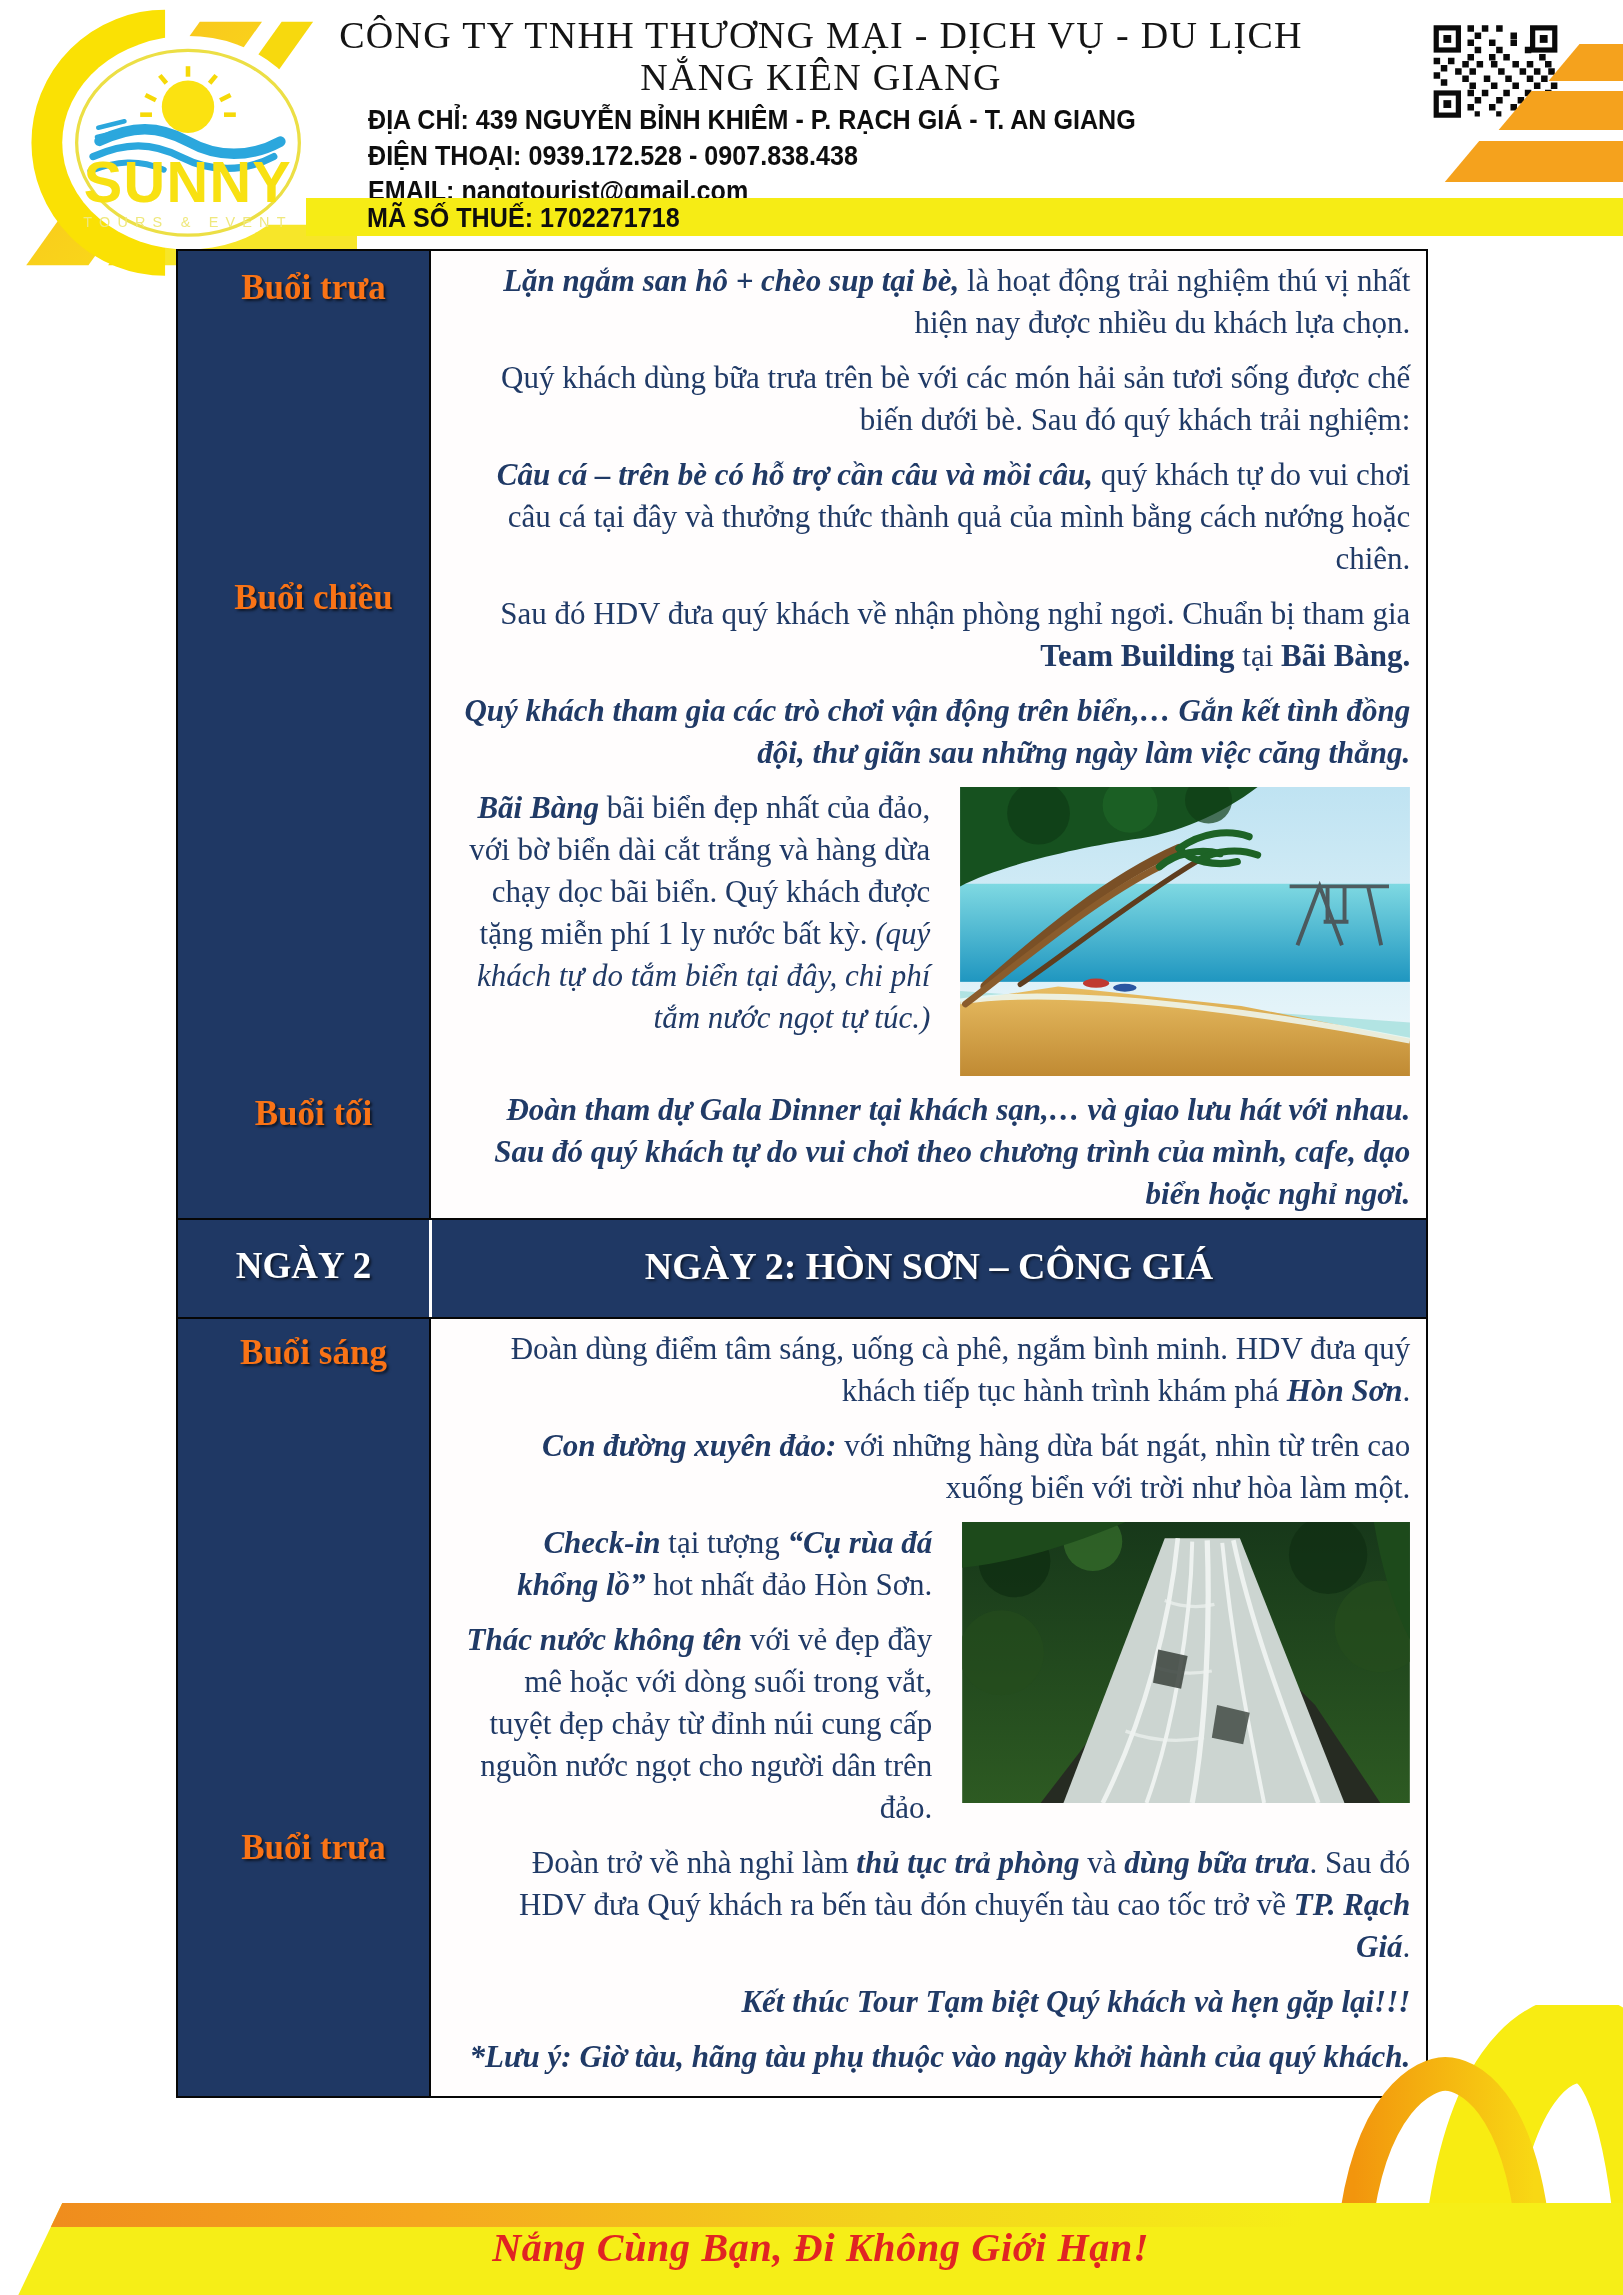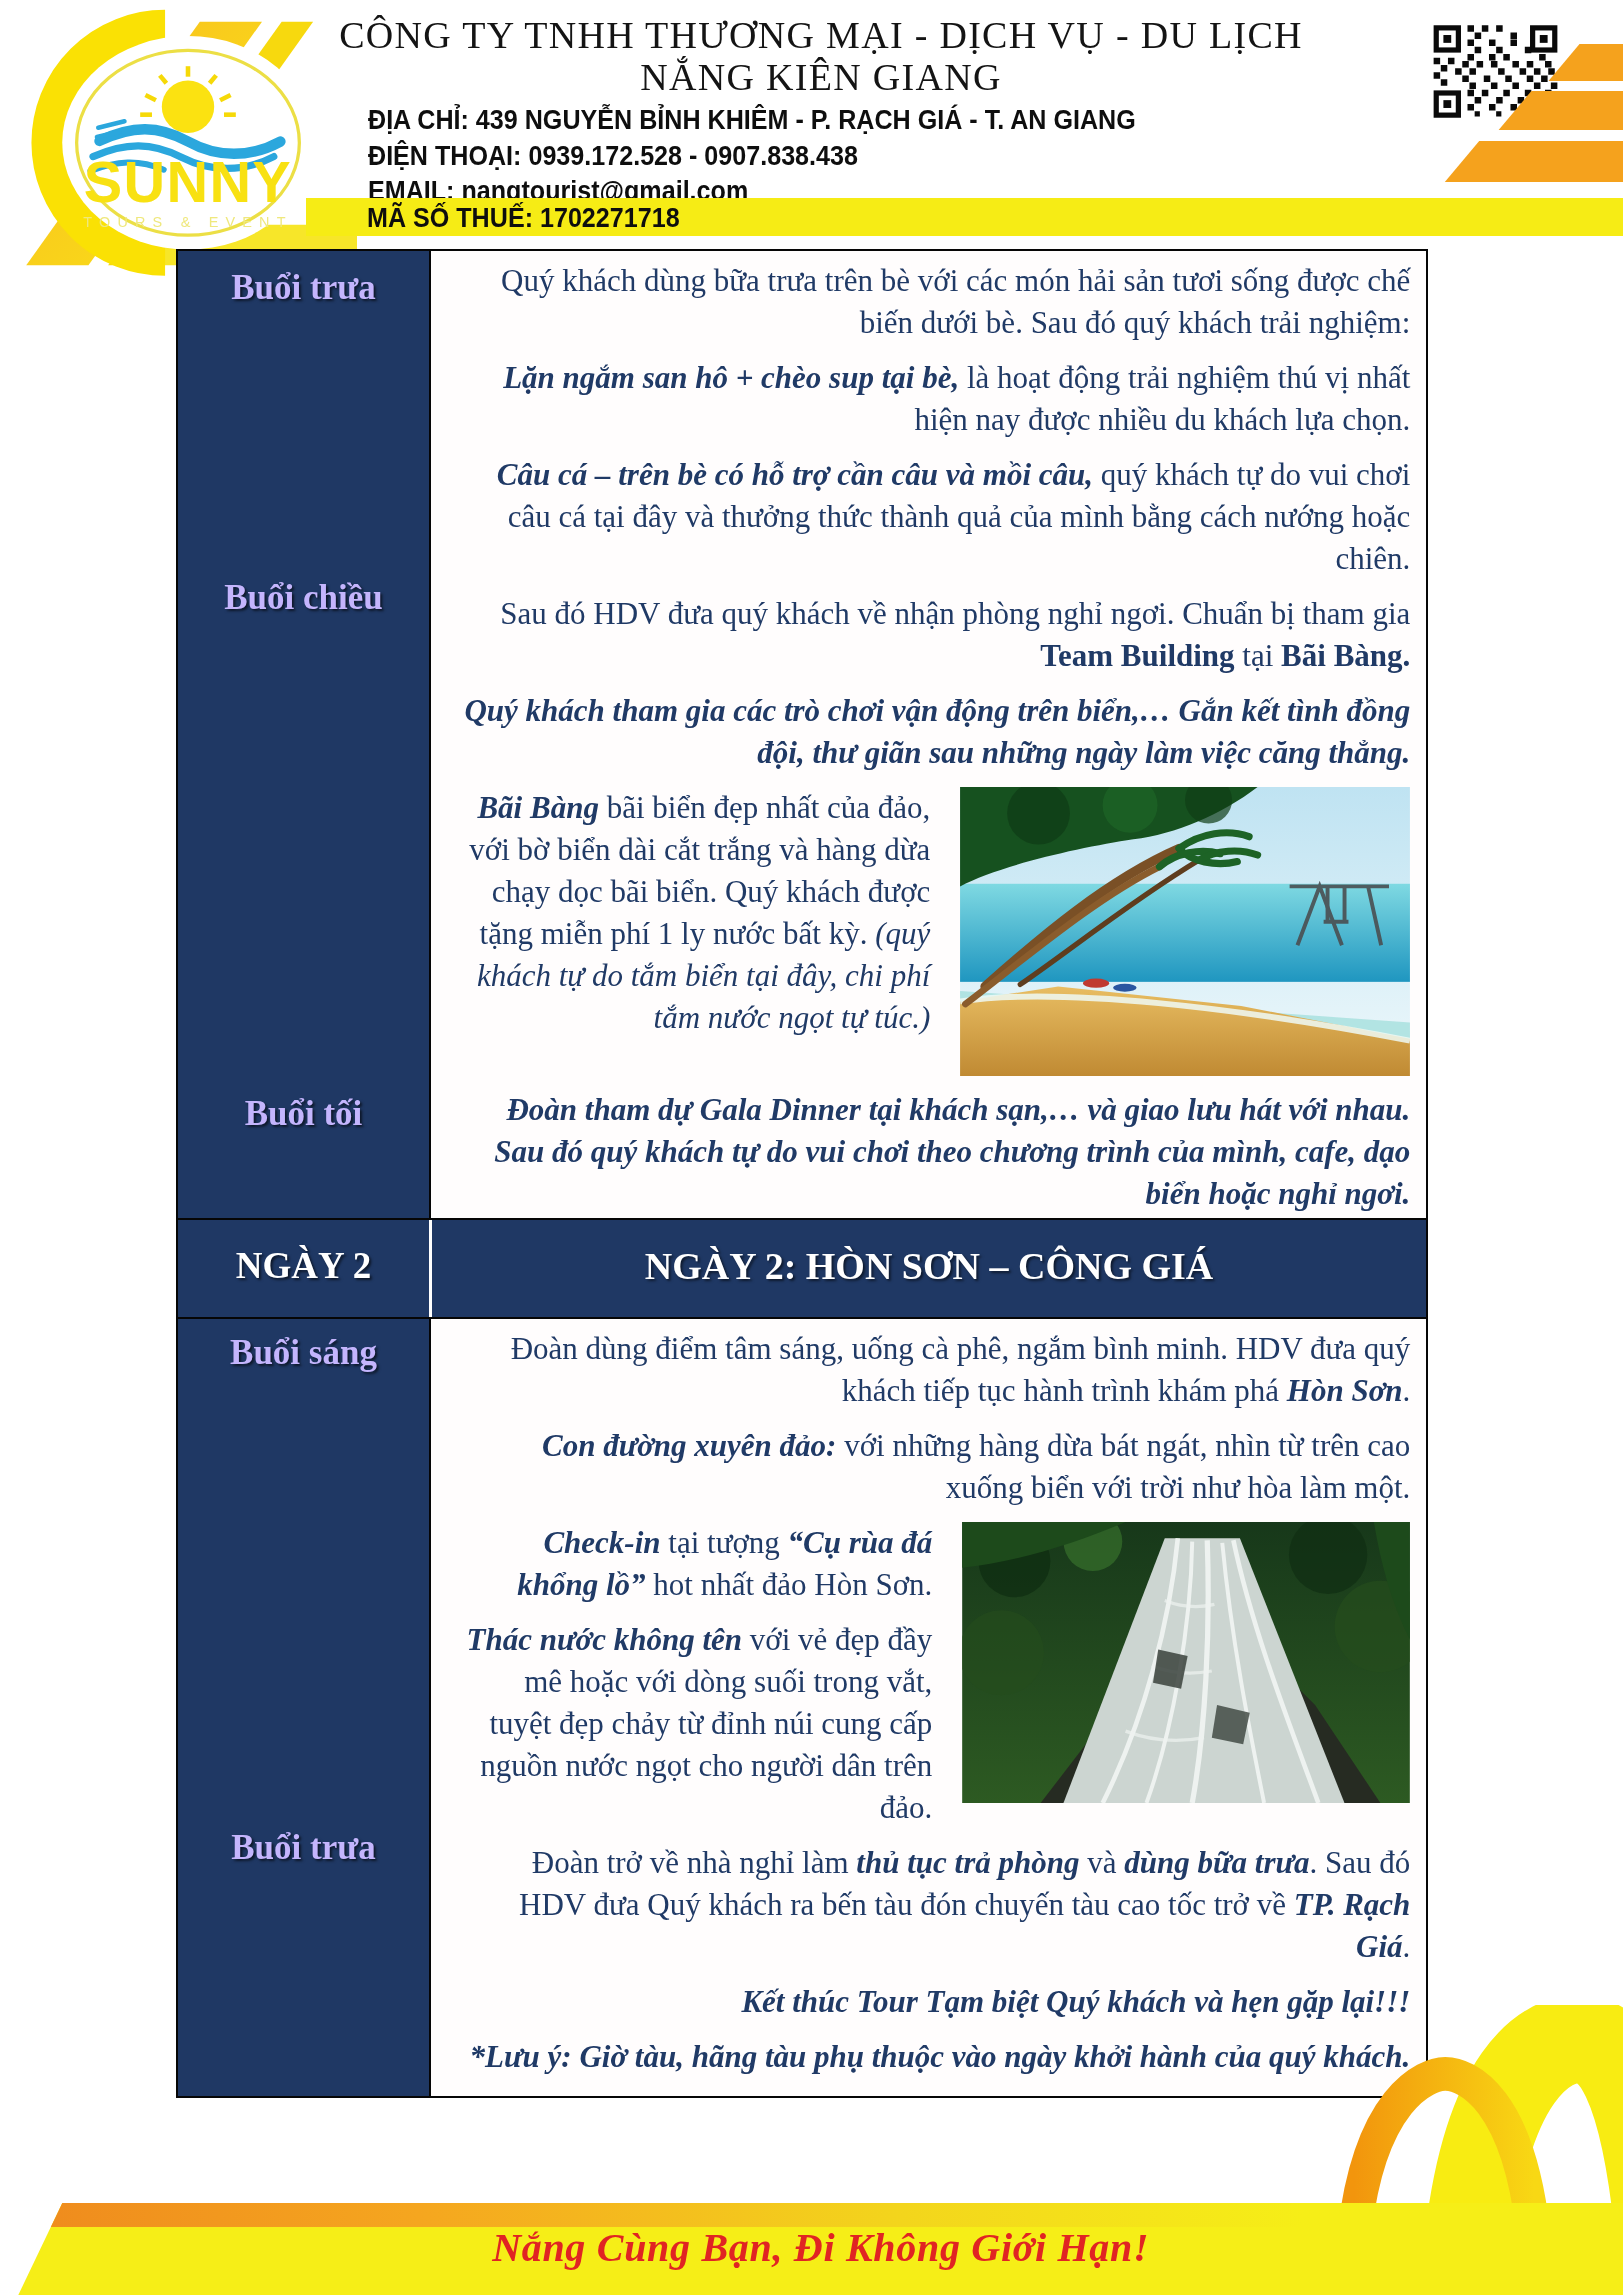--- a/index.html
+++ b/index.html
@@ -26,21 +26,21 @@
   .stripe{position:absolute;right:-39px;background:#f5a21d;transform:skewX(-40deg);}
   .stripe.s1{top:7.9px;height:37px;width:98px;}
   .stripe.s2{top:55px;height:39px;width:147px;}
   .stripe.s3{top:105px;height:41px;width:200px;}
 
   
   .doc-table{position:absolute;left:176px;top:249px;width:1252px;border:2.6px solid #060606;
              box-sizing:border-box;background:#fffdfd;}
   .sec{display:flex;position:relative;}
   .label-col{flex:0 0 251px;background:#1f3864;border-right:2.6px solid #060606;position:relative;}
-  .cell-label{position:absolute;left:0;width:100%;text-align:center;color:#c4b5fd;font-weight:700;
+  .cell-label{position:absolute;left:10px;width:100%;text-align:center;color:#f97316;font-weight:700;
               font-size:35px;text-shadow:2px 2px 2.6px rgba(0,0,0,.6);}
   .content-col{flex:1;padding:9.2px 15.7px 5.2px 30px;font-size:31px;line-height:42px;text-align:justify;
                color:#203a66;box-sizing:border-box;overflow:hidden;}
   .content-col p{margin:0 0 13px 0;text-align:right;}
   .sec1{height:967px;}
   .sec2{height:97px;border-top:2.6px solid #060606;border-bottom:2.6px solid #060606;}
   .sec2 .label-col{border-right:3.9px solid #ffffff;}
   .band-label{width:100%;text-align:center;color:#fff;font-weight:700;font-size:37px;line-height:92px;
               text-shadow:2px 2px 2.6px rgba(0,0,0,.6);}
   .band-title-cell{flex:1;background:#1f3864;text-align:center;}
@@ -163,22 +163,22 @@
 
   <div class="doc-table">
 
     <div class="sec sec1">
       <div class="label-col">
         <div class="cell-label" style="top:17px">Buổi trưa</div>
         <div class="cell-label" style="top:327px">Buổi chiều</div>
         <div class="cell-label" style="top:843px">Buổi tối</div>
       </div>
       <div class="content-col">
+        <p><span class="bi">Lặn ngắm san hô + chèo sup tại bè,</span><span> là hoạt động trải nghiệm thú vị nhất hiện nay được nhiều du khách lựa chọn.</span></p>
         <p><span>Quý khách dùng bữa trưa trên bè với các món hải sản tươi sống được chế biến dưới bè. Sau đó quý khách trải nghiệm:</span></p>
-        <p><span class="bi">Lặn ngắm san hô + chèo sup tại bè,</span><span> là hoạt động trải nghiệm thú vị nhất hiện nay được nhiều du khách lựa chọn.</span></p>
         <p><span class="bi">Câu cá – trên bè có hỗ trợ cần câu và mồi câu,</span><span> quý khách tự do vui chơi câu cá tại đây và thưởng thức thành quả của mình bằng cách nướng hoặc chiên.</span></p>
         <p><span>Sau đó HDV đưa quý khách về nhận phòng nghỉ ngơi. Chuẩn bị tham gia </span><span class="b">Team Building</span><span> tại </span><span class="b">Bãi Bàng.</span></p>
         <p class="bi"><span>Quý khách tham gia các trò chơi vận động trên biển,… Gắn kết tình đồng đội, thư giãn sau những ngày làm việc căng thẳng.</span></p>
         <div class="media-row">
           <div class="media-text">
             <p><span class="bi">Bãi Bàng</span><span> bãi biển đẹp nhất của đảo, với bờ biển dài cắt trắng và hàng dừa chạy dọc bãi biển. Quý khách được tặng miễn phí 1 ly nước bất kỳ. </span><span class="i">(quý khách tự do tắm biển tại đây, chi phí tắm nước ngọt tự túc.)</span></p>
           </div>
           <div class="photo photo-beach">
             <svg viewBox="0 0 688 442">
               <defs>

